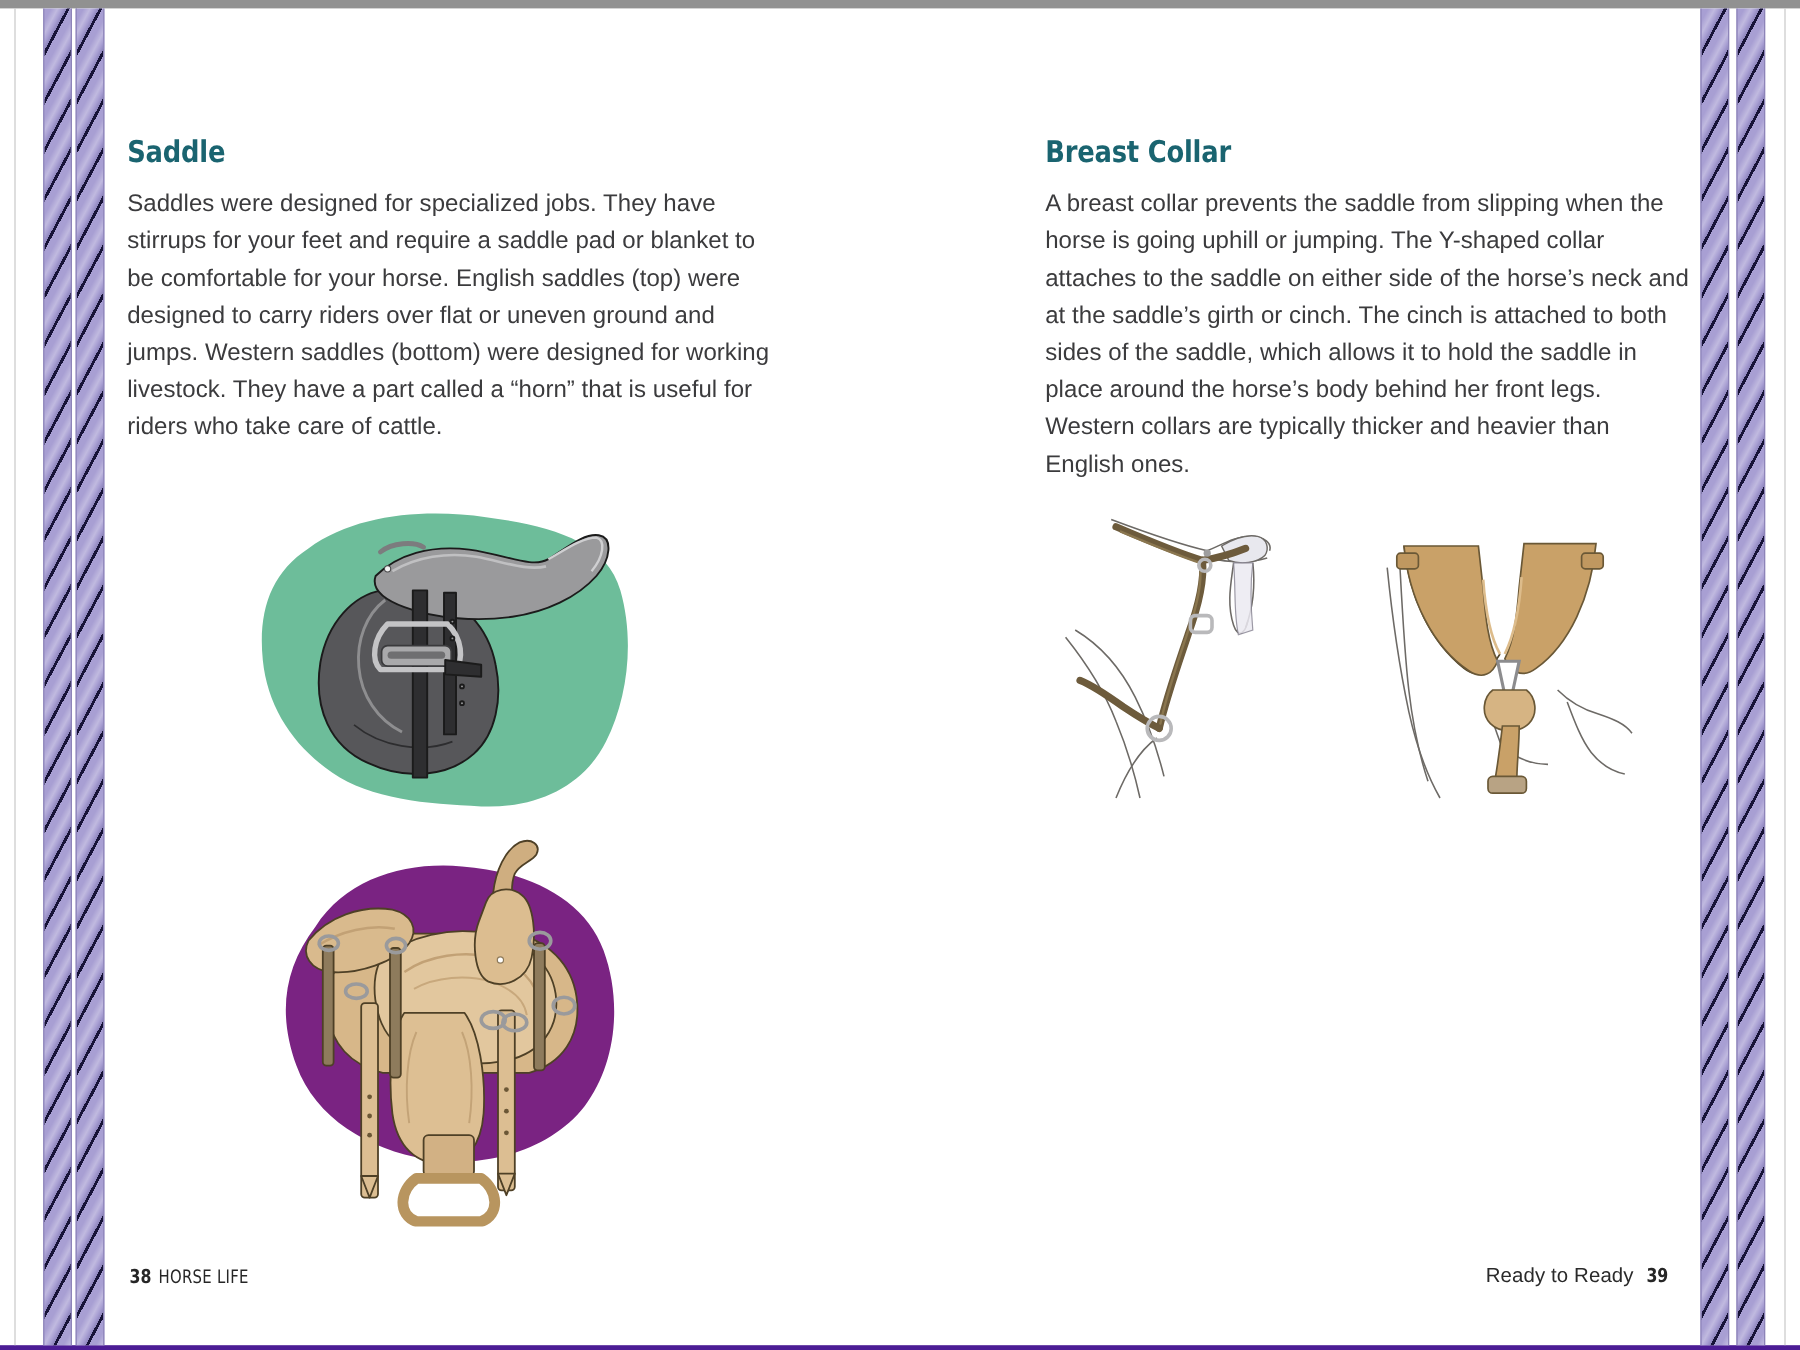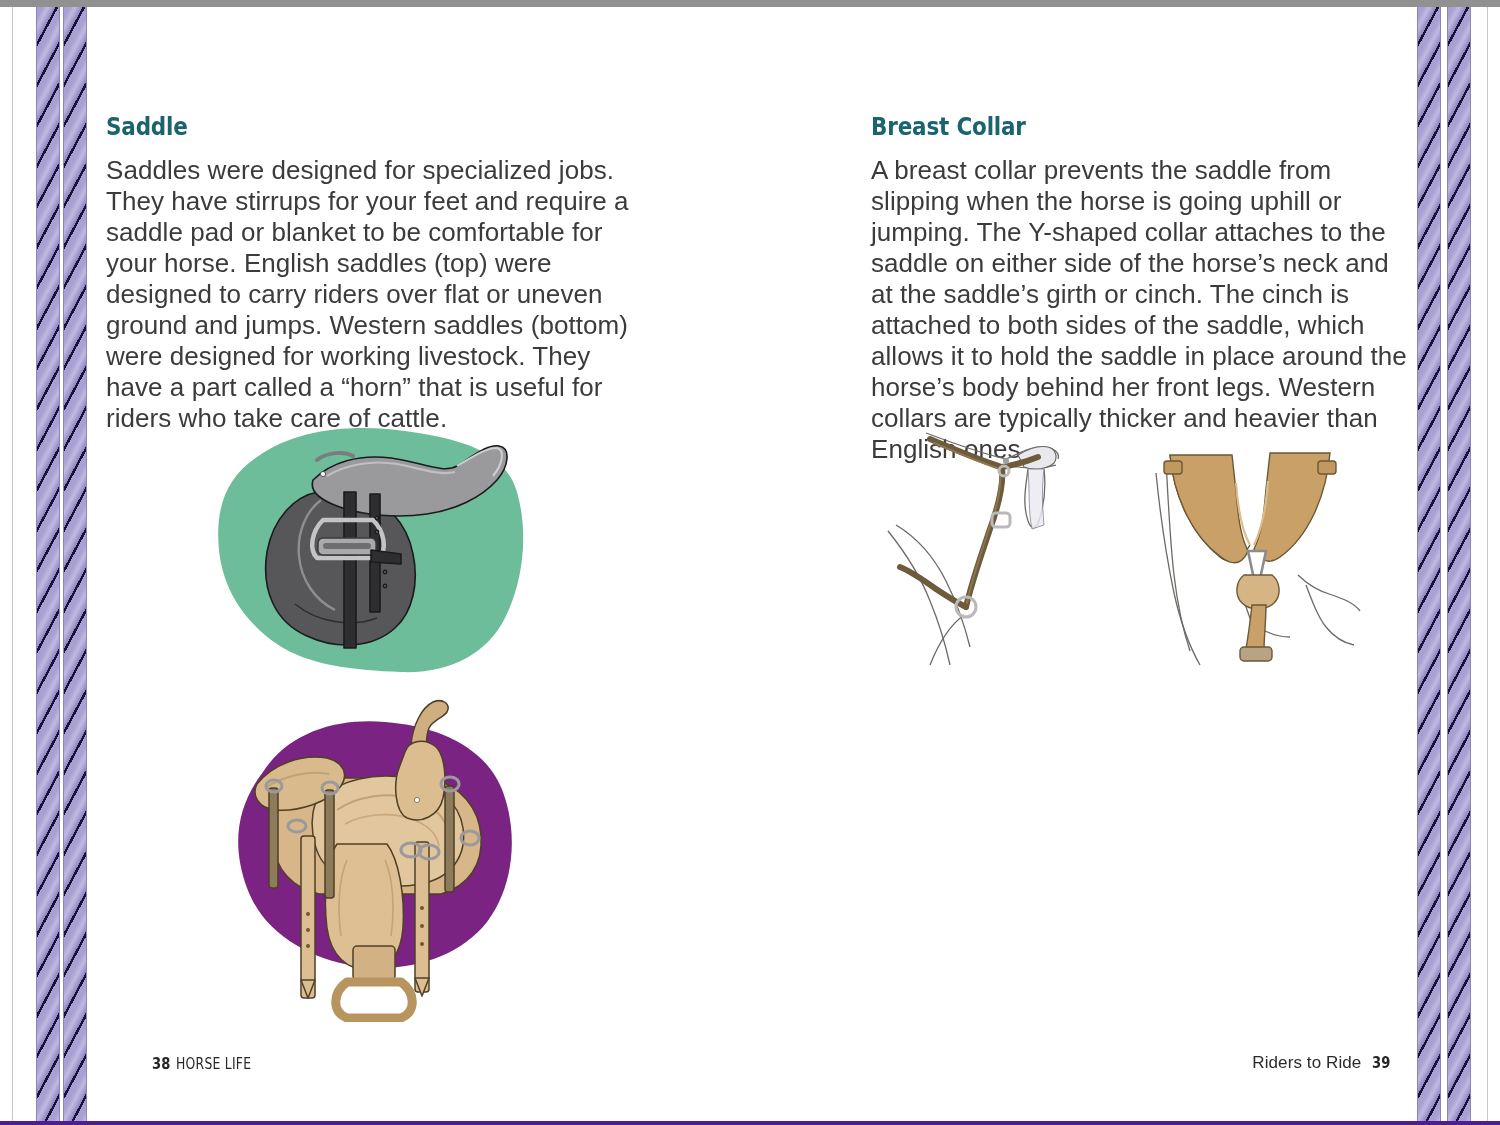--- a/index.html
+++ b/index.html
@@ -70,21 +70,21 @@
     font-size: 25px;
     font-weight: 700;
     letter-spacing: -0.2px;
     color: #1a6470;
     line-height: 1.1;
     transform: scaleX(0.86);
     transform-origin: left center;
   }
   p.body-text {
     margin: 0;
-    font-size: 26px;
+    font-size: 20px;
     line-height: 31px;
     color: #3b3b3d;
     letter-spacing: 0.05px;
     font-weight: 400;
   }
 
   
   .figure { position: absolute; }
   .fig-english  { left: 205px;  top: 415px; width: 330px; height: 255px; }
   .fig-western  { left: 215px;  top: 685px; width: 330px; height: 330px; }
@@ -131,21 +131,20 @@
     height: 119px;
   }
 
   
   .footer {
     position: absolute;
     bottom: 48px;
     font-size: 15px;
     color: #262626;
     white-space: nowrap;
-    margin-left: 44px;
   }
   .footer.left  { left: 106px; }
   .footer.right { right: 108px; }
   .folio {
     font-family: "DejaVu Sans", sans-serif;
     font-weight: 700;
     font-size: 16px;
     letter-spacing: 0px;
     transform: scaleX(0.82);
     display: inline-block;
@@ -356,16 +355,16 @@
       <rect x="100" y="222" width="32" height="14" rx="4" fill="#b8a384" stroke="#6a5836" stroke-width="1.4"></rect>
     </svg>
   </div>
 
 
   <div class="footer left">
     <span class="folio">38</span><span>&nbsp;</span><span class="running-head-caps">HORSE LIFE</span>
   </div>
 
   <div class="footer right">
-    <span class="running-head-title">Riders to Ride</span><span>&nbsp;&nbsp;</span><span class="folio">39</span>
+    <span class="running-head-title">Ready to Ready</span><span>&nbsp;&nbsp;</span><span class="folio">39</span>
   </div>
 
 </div>
 
 </body></html>

